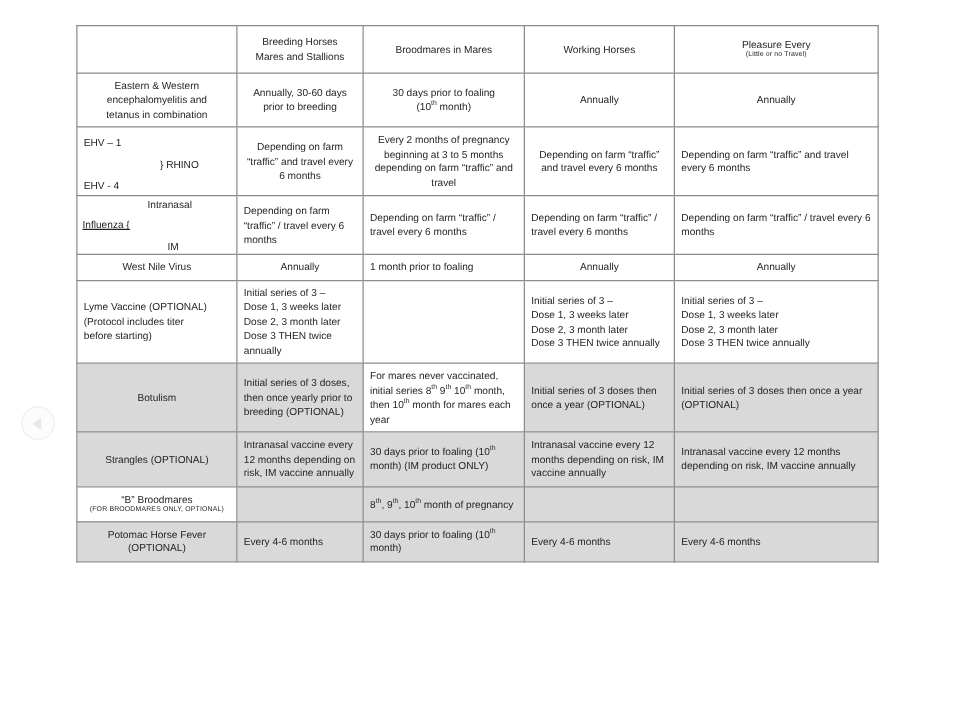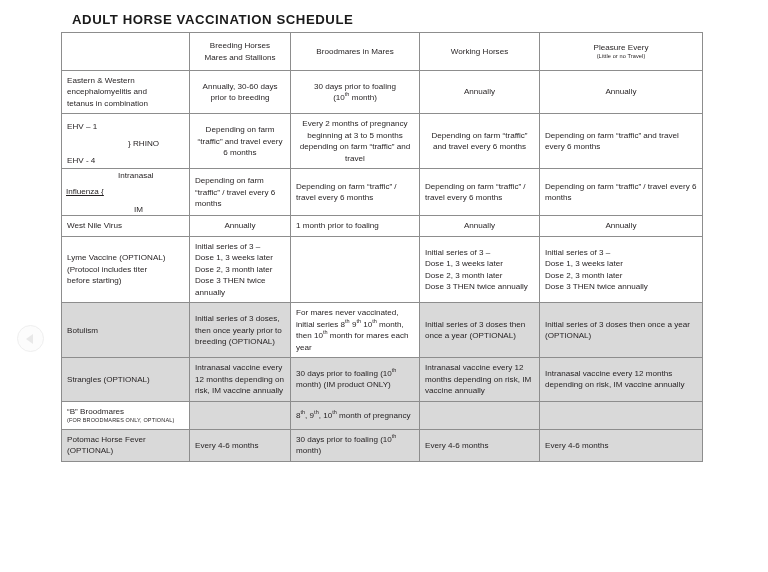--- a/index.html
+++ b/index.html
@@ -55,21 +55,21 @@
     border-top: 5px solid transparent;
     border-bottom: 5px solid transparent;
     border-right: 7px solid #e8e8e8;
     margin-right: 2px;
   }
 
   
   #vax-table {
     position: absolute;
     left: 61px;
-    top: 32px;
+    top: 20px;
     width: 641px;
     border-collapse: collapse;
     table-layout: fixed;
     font-size: 8.1px;
     line-height: 1.42;
     color: #231f20;
     padding-left: 43px;
   }
   #vax-table td {
     border: 1px solid #8d8d8d;
@@ -97,21 +97,21 @@
   .ctr   { text-align: center; }
   .lft   { text-align: left; }
   .top   { vertical-align: top; }
   .mid   { vertical-align: middle; }
 
   
   .shade { background: #d9d9d9 !important; }
   .white { background: #ffffff !important; }
 
   
-  .lbl-ctr { }
+  .lbl-ctr { text-align: center; }
   .lbl-lft { text-align: left; padding-left: 7px; }
 
   .small-caps {
     display: block;
     font-size: 5.5px;
     letter-spacing: 0.15px;
   }
 
   sup { font-size: 0.68em; vertical-align: super; line-height: 0; }
 
@@ -126,21 +126,20 @@
   .stack2 .b { position: absolute; left: 4px;  top: 17px; text-decoration: underline; }
   .stack2 .c { position: absolute; left: 72px; top: 35px; }
 
   .cellpad-top { padding-top: 5px; }
 </style>
 </head>
 <body>
 
 <div id="page">
 
-  <div id="doc-title">ADULT HORSE VACCINATION SCHEDULE</div>
 
   <div id="prev-button">
     <span class="tri"></span>
   </div>
 
   <table id="vax-table">
     <colgroup>
       <col class="c0">
         <col class="c1">
         <col class="c2">

